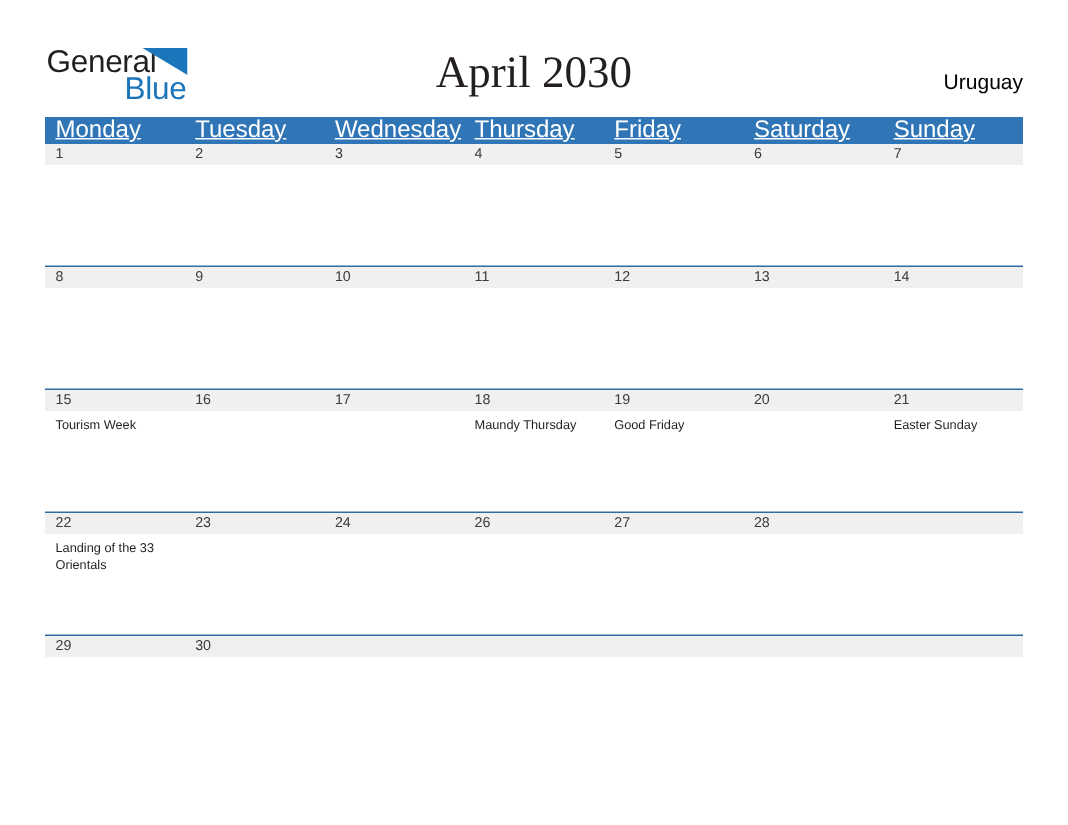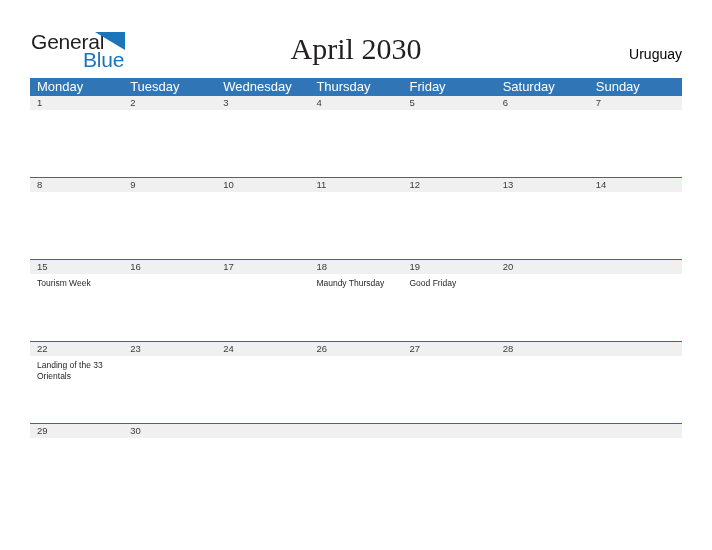--- a/index.html
+++ b/index.html
@@ -101,25 +101,26 @@
   .weekday-row {
     display: flex;
     width: 652px;
     height: 18px;
     background: #3075b5;
   }
   .weekday-cell {
     width: 93.14px;
     box-sizing: border-box;
     padding-left: 7px;
-    font-size: 13px;
+    font-size: 16px;
     line-height: 18px;
     color: #ffffff;
     white-space: nowrap;
     overflow: hidden;
+    text-decoration: underline;
   }
 
   .week-row {
     position: relative;
     width: 652px;
     height: 81px;
     border-top: 1px solid #2e6da4;
   }
   .week-row:first-of-type {
     border-top: none;
@@ -293,20 +294,26 @@
             <div class="day-cell">
               <div class="day-number">19</div>
               <div class="day-events">
                 <div class="day-event">Good Friday</div>
               </div>
             </div>
             <div class="day-cell">
               <div class="day-number">20</div>
               <div class="day-events"></div>
             </div>
+            <div class="day-cell">
+              <div class="day-number">21</div>
+              <div class="day-events">
+                <div class="day-event">Easter Sunday</div>
+              </div>
+            </div>
           </div>
         </div>
         <div class="week-row">
           <div class="daynum-band"></div>
           <div class="day-cells">
             <div class="day-cell">
               <div class="day-number">22</div>
               <div class="day-events">
                 <div class="day-event">Landing of the 33 Orientals</div>
               </div>

